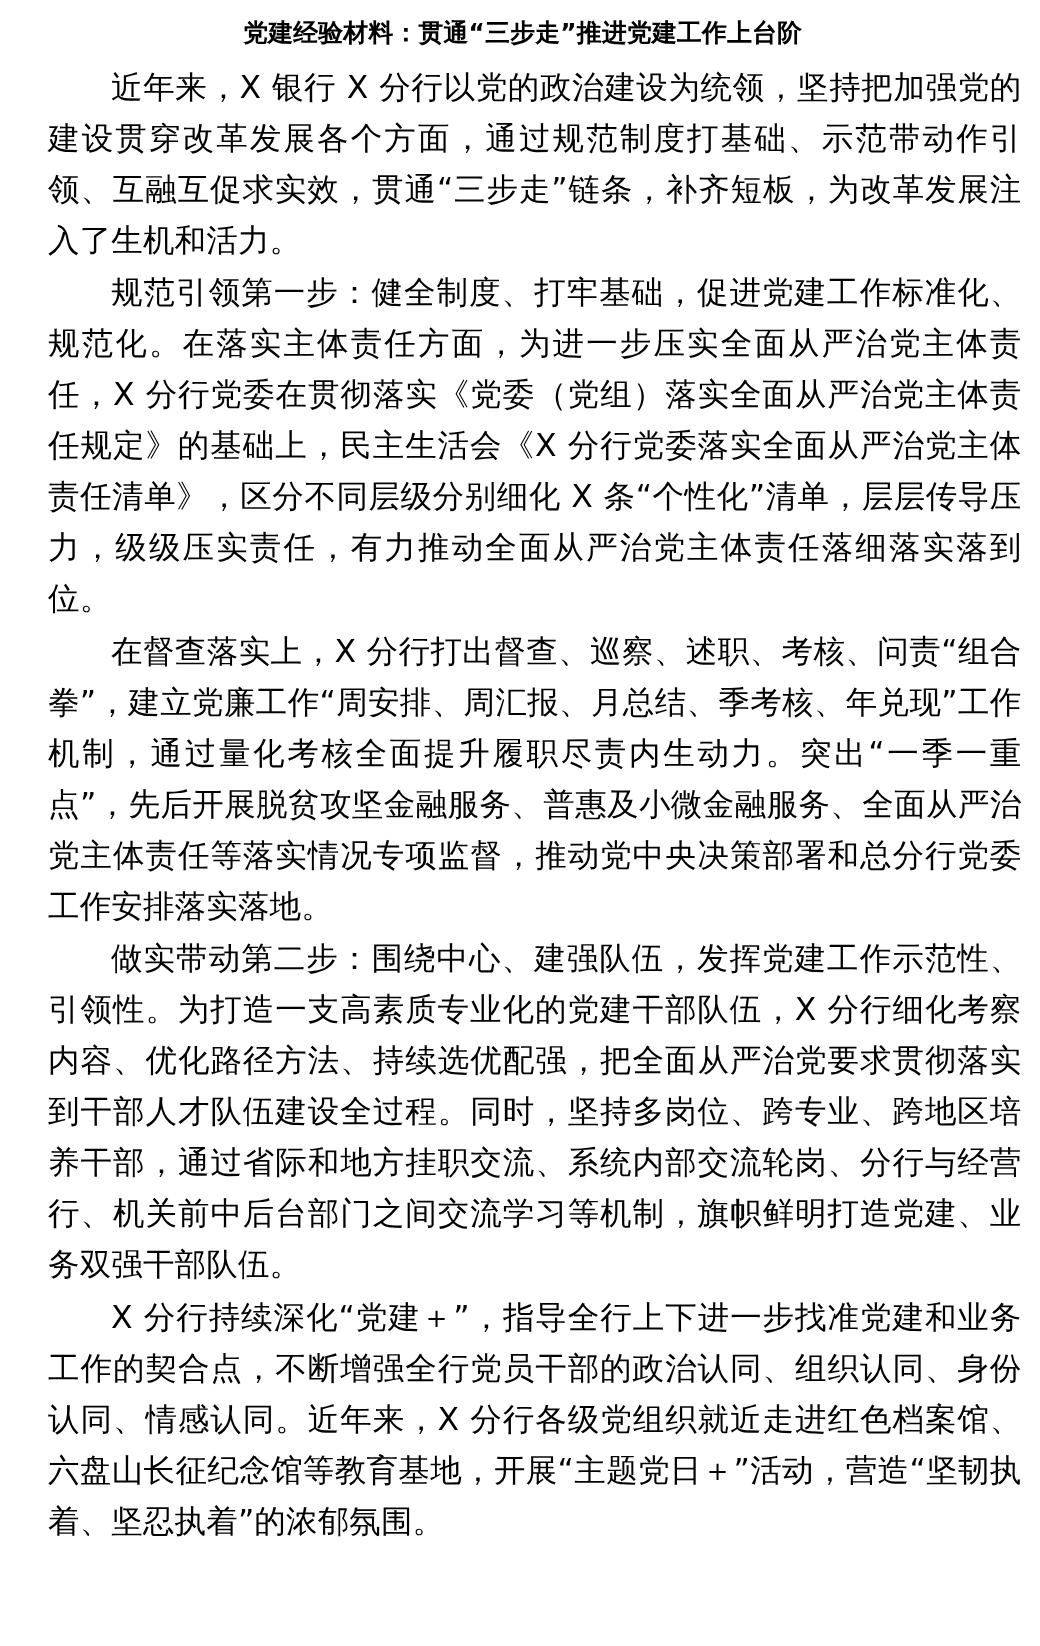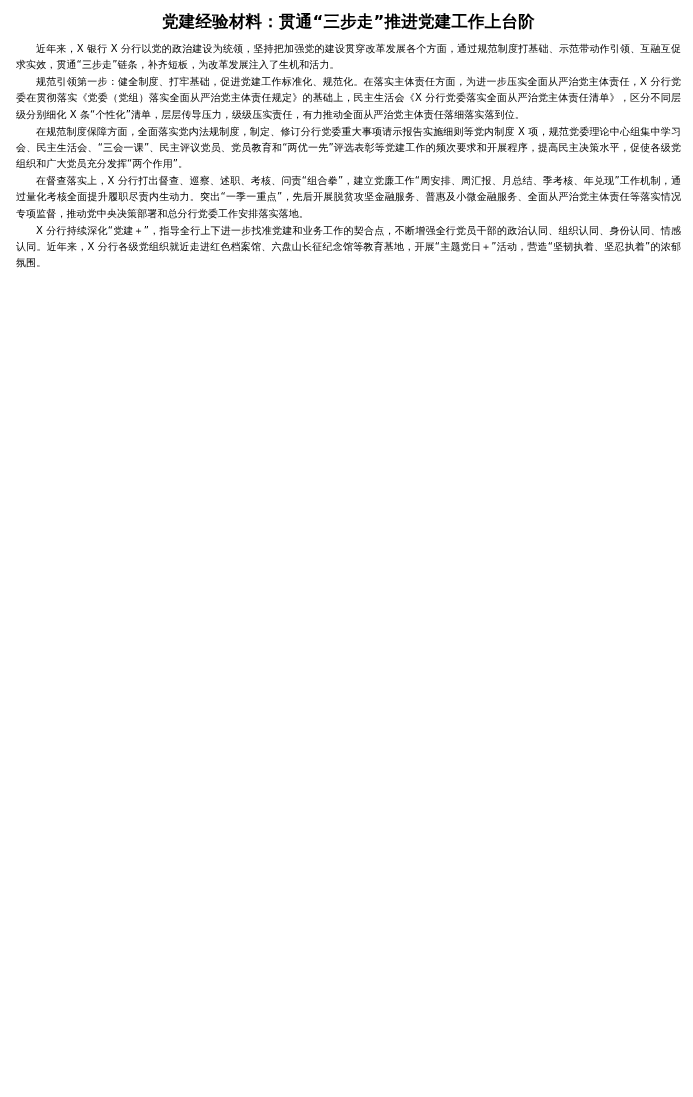--- a/index.html
+++ b/index.html
@@ -23,35 +23,35 @@
   }
   .doc-title {
     text-align: center;
     font-size: 16.5px;
     font-weight: bold;
     line-height: 1.5;
     letter-spacing: 0.2px;
     margin: 0 0 6px 0;
   }
   .para {
-    font-size: 10px;
+    font-size: 21px;
     line-height: 1.62;
     text-align: justify;
     text-justify: inter-ideograph;
-    margin: 0 0 1px 0;
+    margin: 0 0 1px 16px;
     text-indent: 2em;
     letter-spacing: 0.1px;
   }
   .para.last {
     margin-bottom: 0;
   }
 </style>
 </head>
 <body>
 
 <div class="page">
   <h1 class="doc-title">党建经验材料：贯通“三步走”推进党建工作上台阶</h1>
   <p class="para">近年来，X 银行 X 分行以党的政治建设为统领，坚持把加强党的建设贯穿改革发展各个方面，通过规范制度打基础、示范带动作引领、互融互促求实效，贯通“三步走”链条，补齐短板，为改革发展注入了生机和活力。</p>
   <p class="para">规范引领第一步：健全制度、打牢基础，促进党建工作标准化、规范化。在落实主体责任方面，为进一步压实全面从严治党主体责任，X 分行党委在贯彻落实《党委（党组）落实全面从严治党主体责任规定》的基础上，民主生活会《X 分行党委落实全面从严治党主体责任清单》，区分不同层级分别细化 X 条“个性化”清单，层层传导压力，级级压实责任，有力推动全面从严治党主体责任落细落实落到位。</p>
-  <p class="para">在规范制度保障方面，全面落实党内法规制度，制定、修订分行党委重大事项请示报告实施细则等党内制度 X 项，规范党委理论中心组集中学习会、民主生活会、“三会一课”、民主评议党员、党员教育和“两优一先”评选表彰等党建工作的频次要求和开展程序，提高民主决策水平，促使各级党组织和广大党员充分发挥“两个作用”。</p>
   <p class="para">在督查落实上，X 分行打出督查、巡察、述职、考核、问责“组合拳”，建立党廉工作“周安排、周汇报、月总结、季考核、年兑现”工作机制，通过量化考核全面提升履职尽责内生动力。突出“一季一重点”，先后开展脱贫攻坚金融服务、普惠及小微金融服务、全面从严治党主体责任等落实情况专项监督，推动党中央决策部署和总分行党委工作安排落实落地。</p>
+  <p class="para">做实带动第二步：围绕中心、建强队伍，发挥党建工作示范性、引领性。为打造一支高素质专业化的党建干部队伍，X 分行细化考察内容、优化路径方法、持续选优配强，把全面从严治党要求贯彻落实到干部人才队伍建设全过程。同时，坚持多岗位、跨专业、跨地区培养干部，通过省际和地方挂职交流、系统内部交流轮岗、分行与经营行、机关前中后台部门之间交流学习等机制，旗帜鲜明打造党建、业务双强干部队伍。</p>
   <p class="para last">X 分行持续深化“党建＋”，指导全行上下进一步找准党建和业务工作的契合点，不断增强全行党员干部的政治认同、组织认同、身份认同、情感认同。近年来，X 分行各级党组织就近走进红色档案馆、六盘山长征纪念馆等教育基地，开展“主题党日＋”活动，营造“坚韧执着、坚忍执着”的浓郁氛围。</p>
 </div>
 
 </body></html>

